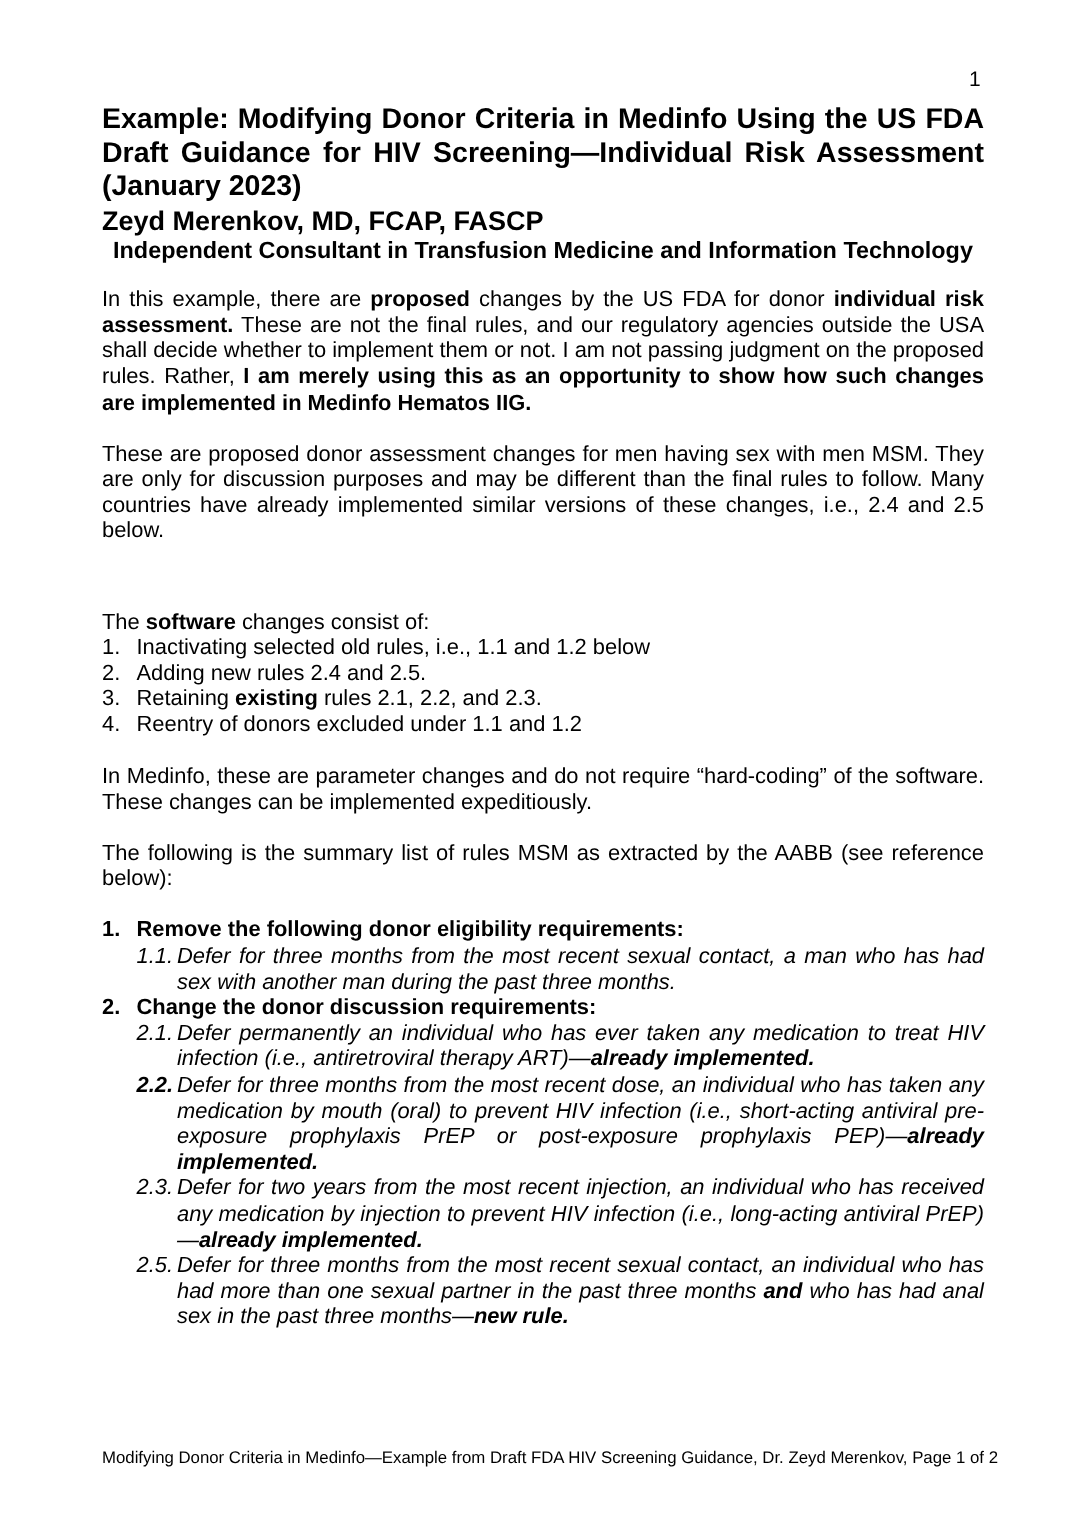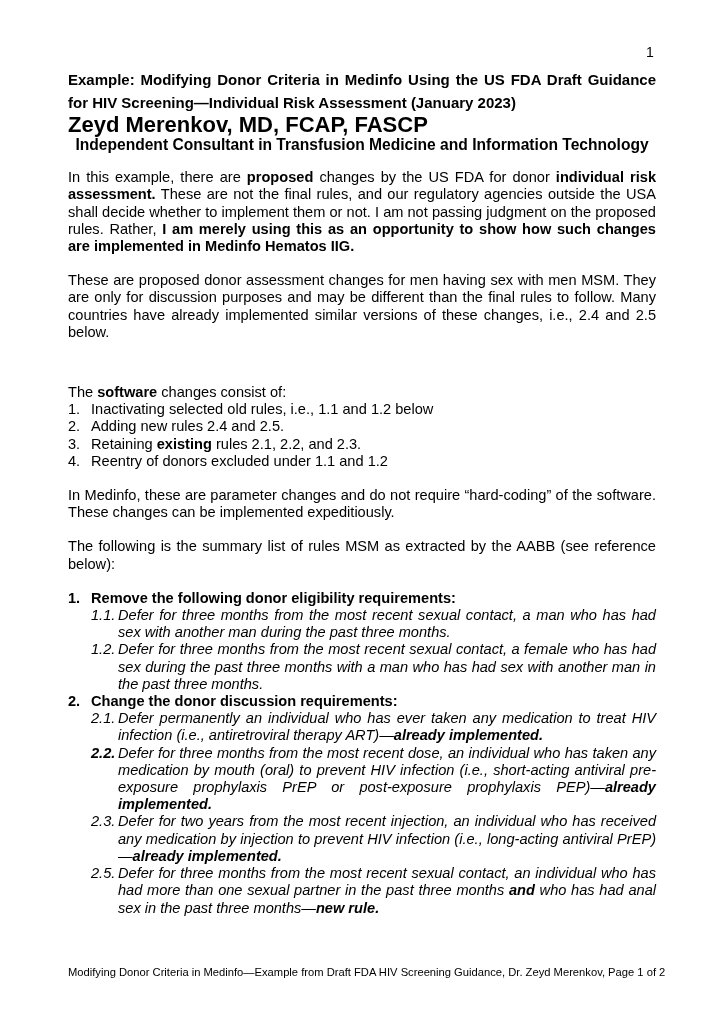--- a/index.html
+++ b/index.html
@@ -8,24 +8,24 @@
     font-family: "Liberation Sans", sans-serif; color: #000;
   }
   .page-num {
     position: absolute; top: 44px; left: 646px; font-size: 14px;
   }
   .content {
     position: absolute; left: 68px; top: 69px; width: 588px;
     font-size: 14.6px; line-height: 17.2px;
   }
   .title {
-    font-weight: bold; font-size: 15px; line-height: 22.6px;
+    font-weight: bold; font-size: 19px; line-height: 22.6px;
     text-align: justify; text-align-last: left; margin: 0;
   }
-  .author { font-weight: bold; font-size: 22px; line-height: 21px; margin: 0; }
+  .author { font-weight: bold; font-size: 18px; line-height: 21px; margin: 0; }
   .affil { font-weight: bold; font-size: 15.6px; line-height: 20px; margin: 0 0 14px 0; text-align: center; }
   p { margin: 0 0 17px 0; text-align: justify; }
   p.tight { margin-bottom: 0; margin-top: 43px; }
   b { font-weight: bold; }
   ol.sw { list-style: none; padding: 0; margin: 0 0 17px 0; }
   ol.sw li { position: relative; padding-left: 23px; }
   ol.sw li .n { position: absolute; left: 0; }
   .lvl1 { position: relative; padding-left: 23px; font-weight: bold; }
   .lvl1 .n { position: absolute; left: 0; }
   .lvl2 { position: relative; padding-left: 50px; text-align: justify; font-style: italic; }
@@ -56,21 +56,20 @@
     <li><span class="n">3.</span><span>Retaining </span><b>existing</b><span> rules 2.1, 2.2, and 2.3.</span></li>
     <li><span class="n">4.</span><span>Reentry of donors excluded under 1.1 and 1.2</span></li>
   </ol>
 
   <p>In Medinfo, these are parameter changes and do not require “hard-coding” of the software. These changes can be implemented expeditiously.</p>
   <p>The following is the summary list of rules MSM as extracted by the AABB (see reference below):</p>
 
   <div>
     <div class="lvl1"><span class="n">1.</span><span>Remove the following donor eligibility requirements:</span></div>
     <div class="lvl2"><span class="n">1.1.</span><span>Defer for three months from the most recent sexual contact, a man who has had sex with another man during the past three months.</span></div>
-    <div class="lvl2"><span class="n">1.2.</span><span>Defer for three months from the most recent sexual contact, a female who has had sex during the past three months with a man who has had sex with another man in the past three months.</span></div>
   </div>
 
   <div>
     <div class="lvl1"><span class="n">2.</span><span>Change the donor discussion requirements:</span></div>
     <div class="lvl2"><span class="n">2.1.</span><span>Defer permanently an individual who has ever taken any medication to treat HIV infection (i.e., antiretroviral therapy ART)—</span><b>already implemented.</b></div>
     <div class="lvl2"><b class="n">2.2.</b><span>Defer for three months from the most recent dose, an individual who has taken any medication by mouth (oral) to prevent HIV infection (i.e., short-acting antiviral pre-exposure prophylaxis PrEP or post-exposure prophylaxis PEP)—</span><b>already implemented.</b></div>
     <div class="lvl2"><span class="n">2.3.</span><span>Defer for two years from the most recent injection, an individual who has received any medication by injection to prevent HIV infection (i.e., long-acting antiviral PrEP)—</span><b>already implemented.</b></div>
     <div class="lvl2"><span class="n">2.5.</span><span>Defer for three months from the most recent sexual contact, an individual who has had more than one sexual partner in the past three months </span><b>and</b><span> who has had anal sex in the past three months—</span><b>new rule.</b></div>
   </div>
 </div>

